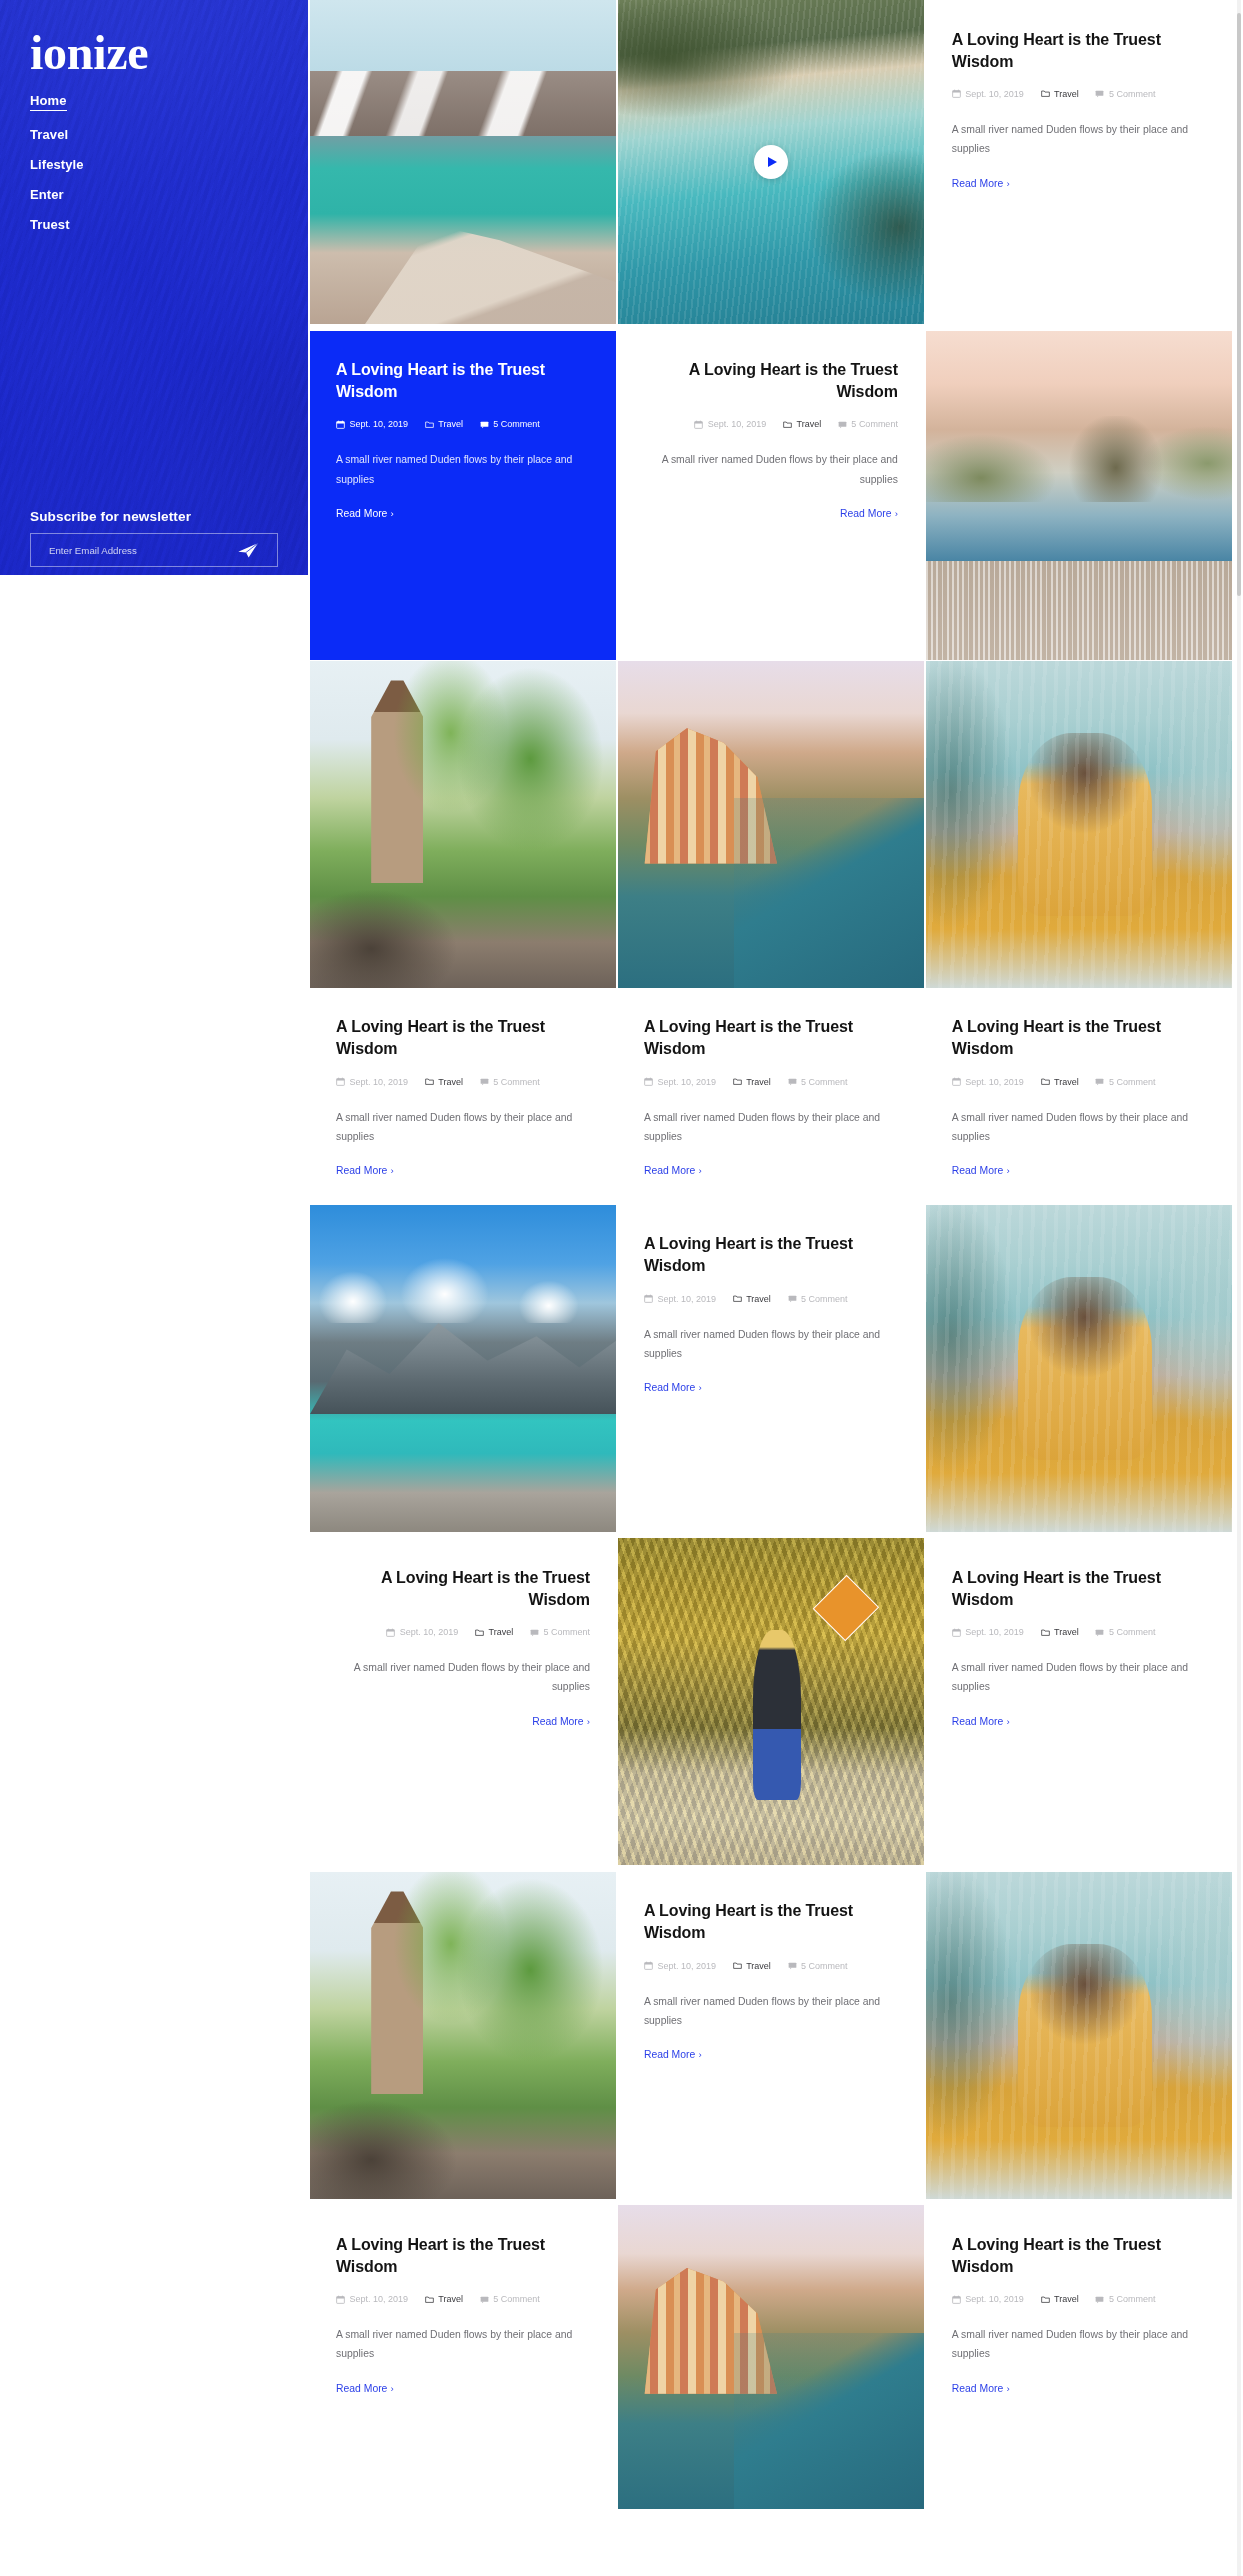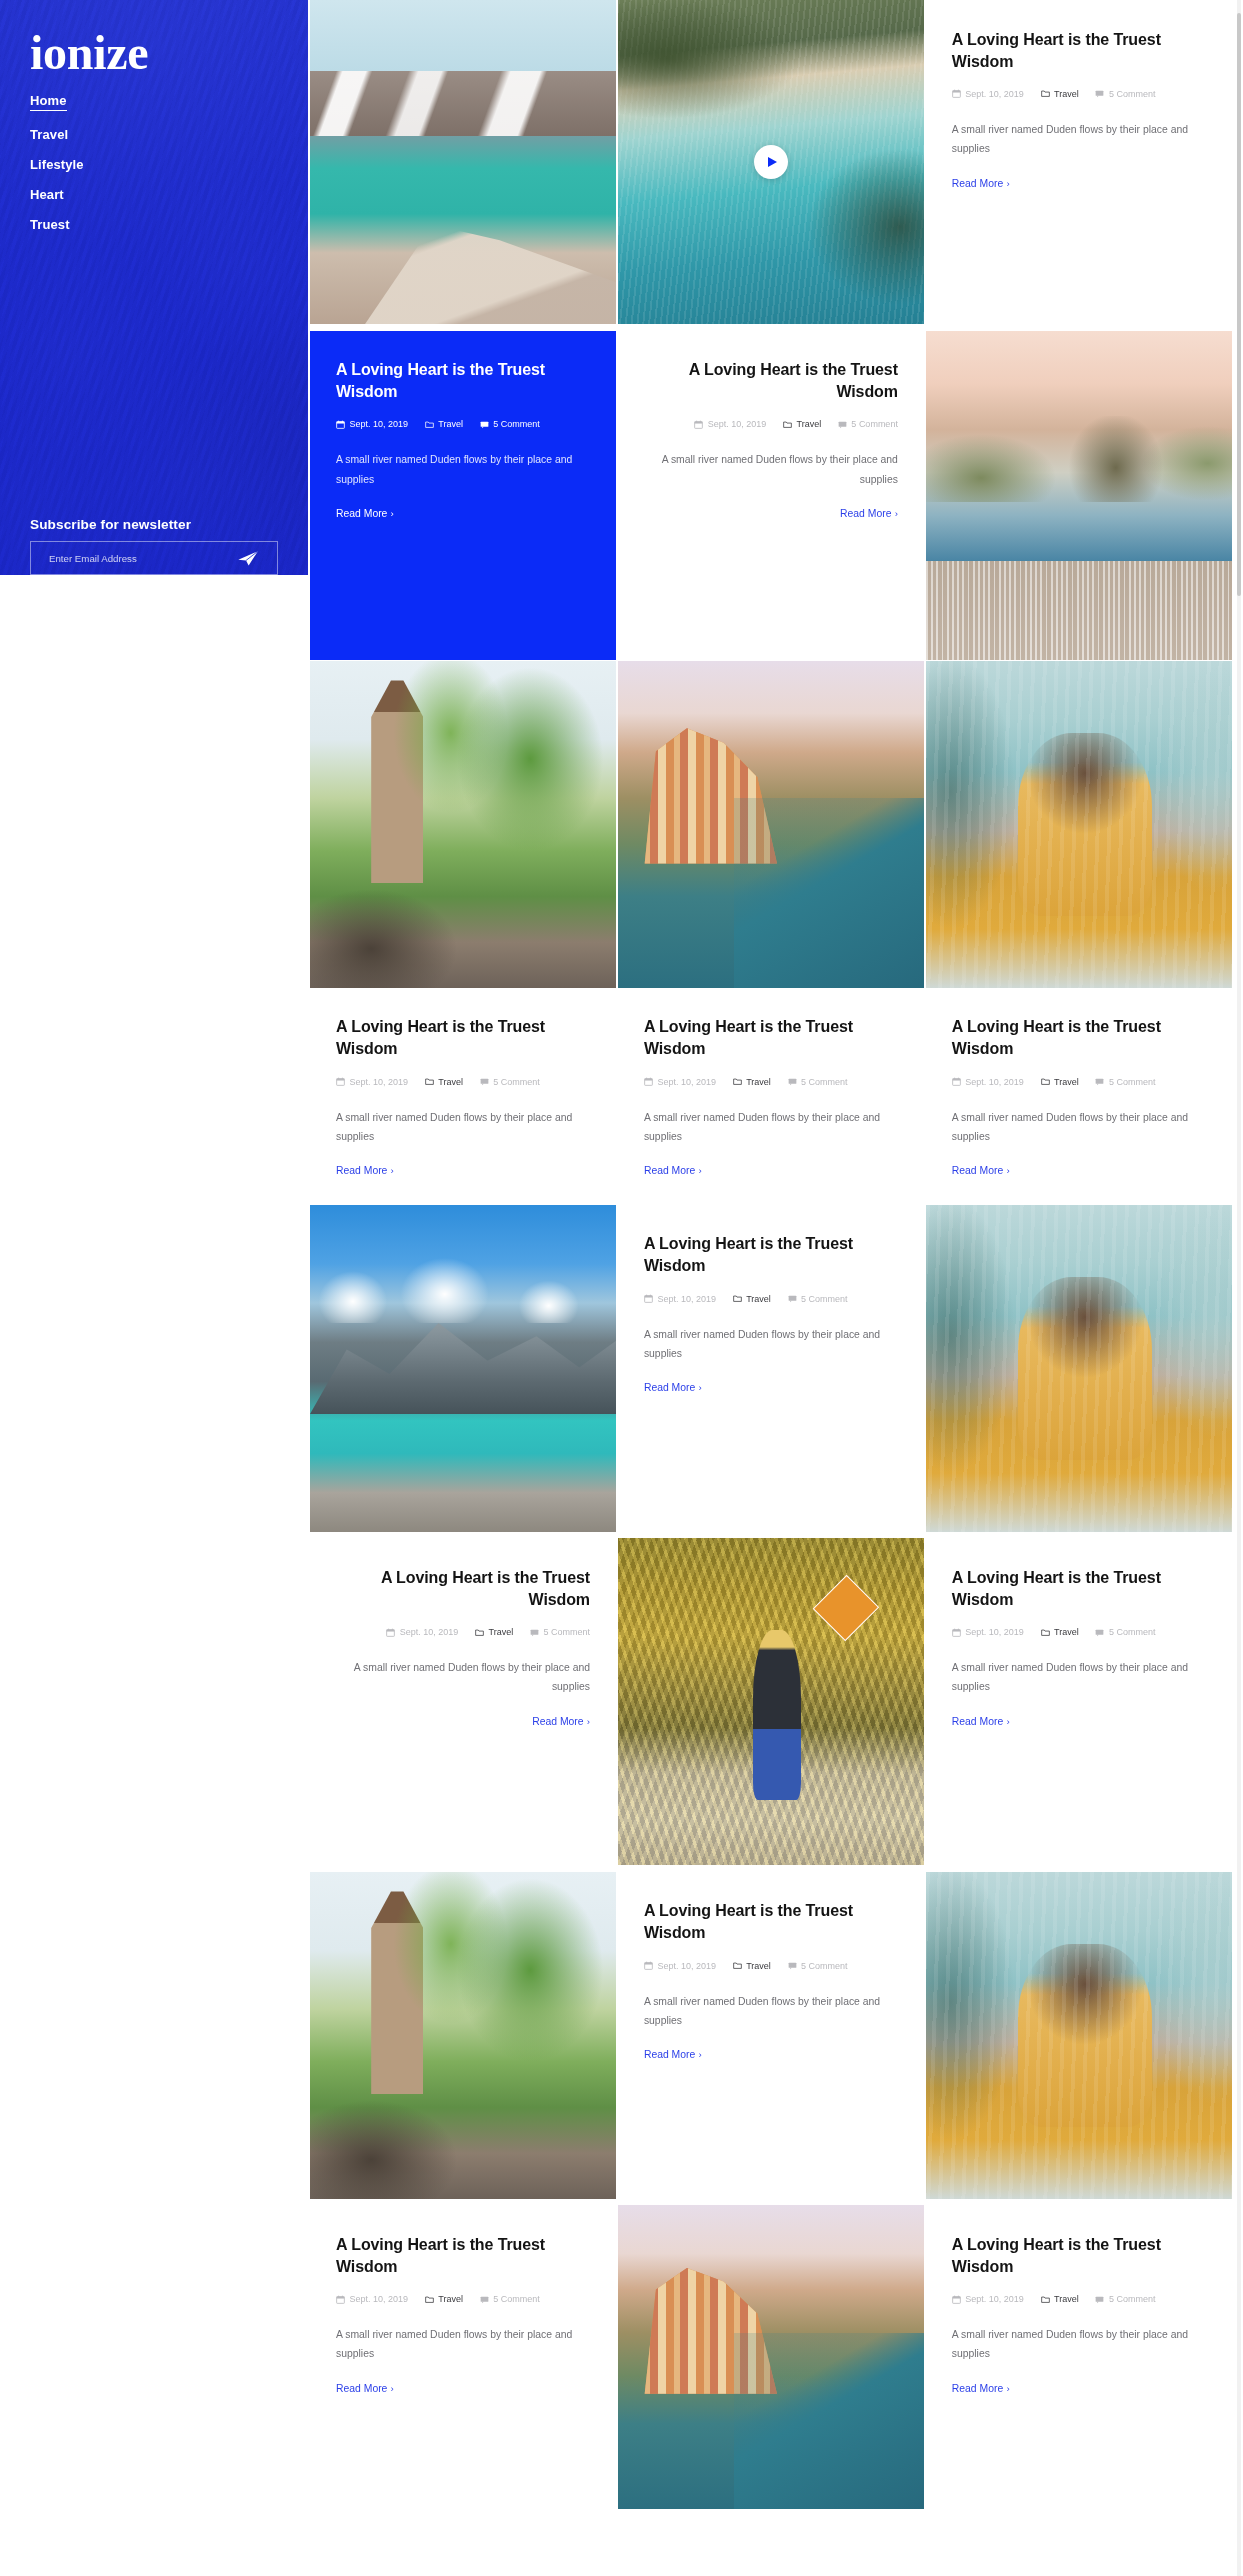--- a/index.html
+++ b/index.html
@@ -45,21 +45,21 @@
     letter-spacing:-0.3px; margin-bottom:18px;
   }
   #nav{ margin-top:16px; }
   .nav-item{
     display:block; color:#fff; font-size:13px; line-height:1;
     font-weight:600; letter-spacing:0.1px; margin-bottom:17px;
     text-decoration:none; width:max-content; cursor:pointer;
   }
   .nav-item.active{ border-bottom:1.3px solid #fff; padding-bottom:3.2px; }
 
-  #newsletter{ position:absolute; left:30px; right:30px; bottom:0; }
+  #newsletter{ position:absolute; left:30px; right:30px; bottom:8px; }
   #news-title{
     color:#fff; font-size:13.6px; font-weight:700; letter-spacing:0.1px;
     margin-bottom:9px;
   }
   #news-field{
     border:0.6px solid rgba(255,255,255,.45);
     height:34px; display:flex; align-items:center;
     padding:0 18px; position:relative;
   }
   #news-input{
@@ -277,21 +277,21 @@
   <div class="tint"></div>
   <div class="veil"></div>
 
   <div class="inner">
     <div id="logo">ionize</div>
 
     <nav id="nav">
       <a class="nav-item active">Home</a>
       <a class="nav-item">Travel</a>
       <a class="nav-item">Lifestyle</a>
-      <a class="nav-item">Heart</a>
+      <a class="nav-item">Enter</a>
       <a class="nav-item">Truest</a>
     </nav>
 
     <div id="newsletter">
       <div id="news-title">Subscribe for newsletter</div>
       <div id="news-field">
         <input id="news-input" type="text" placeholder="Enter Email Address" style="">
         <span id="send-icon">
           <svg viewBox="0 0 34 26" width="22" height="17" aria-hidden="true">
             <path d="M2 15 L32 2 L18 24 L14 16 Z" fill="#ffffff"></path>

